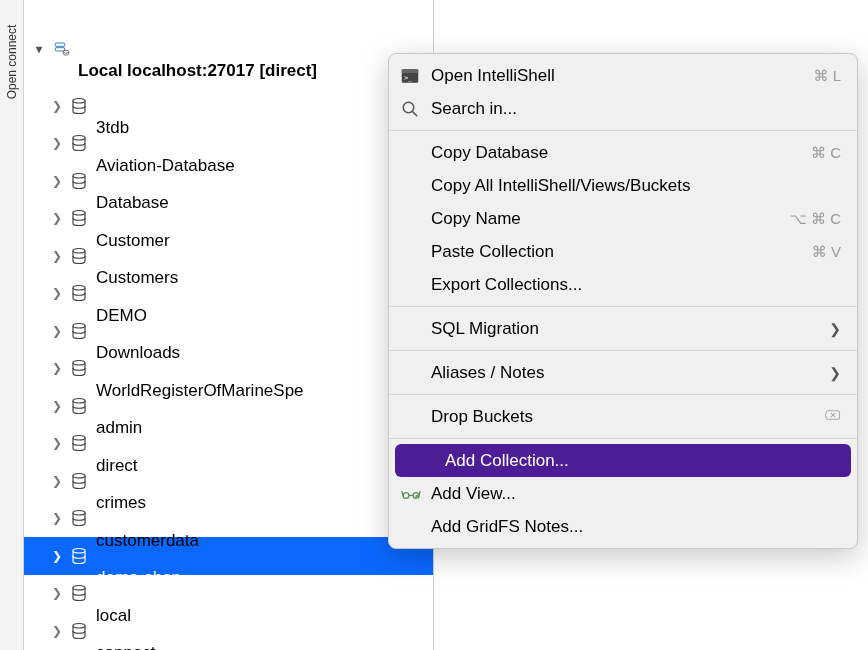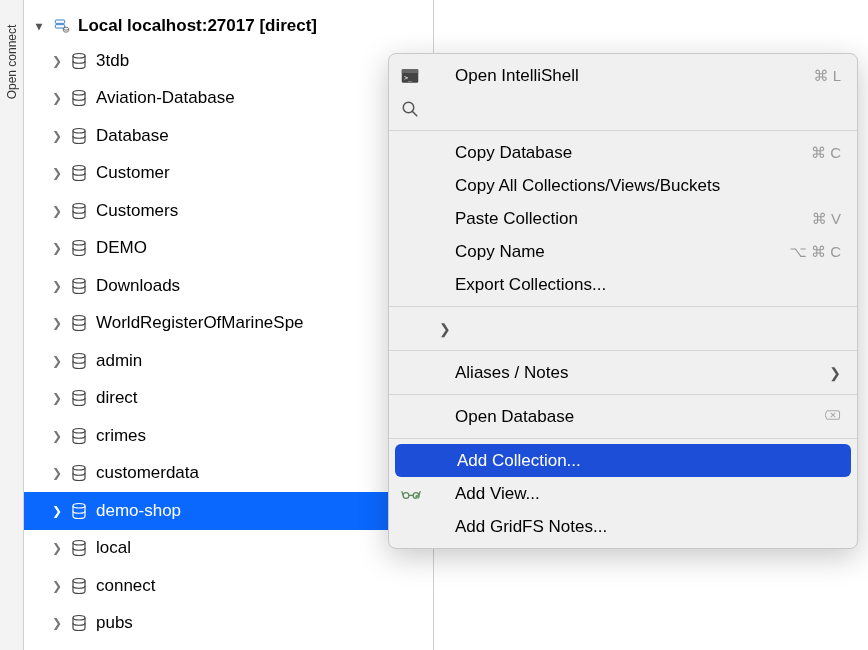--- a/index.html
+++ b/index.html
@@ -76,21 +76,21 @@
     align-items: center;
     justify-content: center;
   }
   .conn-icon {
     width: 20px;
     height: 16px;
     margin-right: 6px;
     color: #3b82c9;
   }
   .db-icon { width: 18px; height: 18px; }
-  .tree-label { white-space: nowrap; overflow: hidden; text-overflow: clip; }
+  .tree-label { white-space: nowrap; overflow: hidden; text-overflow: clip; margin-top: 45px; }
   
   
   .context-menu {
     position: absolute;
     left: 388px;
     top: 53px;
     width: 470px;
     background: #f0f0f0;
     border: 1px solid #c8c8c8;
     border-radius: 8px;
@@ -105,36 +105,36 @@
     font-size: 17px;
     color: #000;
   }
   .menu-item .mi-icon {
     width: 26px;
     display: flex;
     align-items: center;
     justify-content: flex-start;
     margin-right: 4px;
   }
-  .menu-item .mi-label { flex: 1; margin-left: 24px; }
+  .menu-item .mi-label { flex: 1; }
   .menu-item .mi-shortcut {
     color: #9a9a9a;
     font-size: 15px;
   }
   .menu-item .mi-sub {
     color: #555;
     font-size: 14px;
     margin-left: 8px;
   }
   .menu-item.highlight {
-    background: #1d4ed8;
+    background: #4c1d95;
     color: #fff;
     border-radius: 6px;
     margin: 0 6px;
-    padding-left: 8px;
+    padding-left: 20px;
     padding-right: 10px;
   }
   .menu-sep {
     height: 1px;
     background: #d6d6d6;
     margin: 5px 0;
   }
   .indent-no-icon { padding-left: 42px; }
 </style>
 </head>
@@ -352,52 +352,54 @@
         <span class="mi-label">Open IntelliShell</span>
         <span class="mi-shortcut">⌘ L</span>
       </div>
       <div class="menu-item">
         <span class="mi-icon">
           <svg width="18" height="18" viewBox="0 0 24 24">
             <circle cx="10" cy="10" r="7" fill="none" stroke="#555" stroke-width="2"></circle>
             <line x1="15" y1="15" x2="21" y2="21" stroke="#555" stroke-width="2" stroke-linecap="round"></line>
           </svg>
         </span>
+        <span class="mi-label">Search in...</span>
       </div>
       <div class="menu-sep"></div>
       <div class="menu-item indent-no-icon">
         <span class="mi-label">Copy Database</span>
         <span class="mi-shortcut">⌘ C</span>
       </div>
       <div class="menu-item indent-no-icon">
-        <span class="mi-label">Copy All Collections/Views/Buckets</span>
+        <span class="mi-label">Copy All IntelliShell/Views/Buckets</span>
+      </div>
+      <div class="menu-item indent-no-icon">
+        <span class="mi-label">Copy Name</span>
+        <span class="mi-shortcut">⌥ ⌘ C</span>
       </div>
       <div class="menu-item indent-no-icon">
         <span class="mi-label">Paste Collection</span>
         <span class="mi-shortcut">⌘ V</span>
       </div>
       <div class="menu-item indent-no-icon">
-        <span class="mi-label">Copy Name</span>
-        <span class="mi-shortcut">⌥ ⌘ C</span>
-      </div>
-      <div class="menu-item indent-no-icon">
         <span class="mi-label">Export Collections...</span>
       </div>
       <div class="menu-sep"></div>
       <div class="menu-item indent-no-icon">
+        <span class="mi-label">SQL Migration</span>
         <span class="mi-sub">❯</span>
       </div>
       <div class="menu-sep"></div>
       <div class="menu-item indent-no-icon">
         <span class="mi-label">Aliases / Notes</span>
         <span class="mi-sub">❯</span>
       </div>
       <div class="menu-sep"></div>
       <div class="menu-item indent-no-icon">
-        <span class="mi-label">Open Database</span>
+        <span class="mi-label">Drop Buckets</span>
         <span class="mi-shortcut"><svg width="16" height="14" viewBox="0 0 22 16">
             <path d="M3 2 h14 a3 3 0 0 1 3 3 v6 a3 3 0 0 1 -3 3 H3 L0 8 Z" fill="none" stroke="#aaa" stroke-width="1.4"></path>
             <path d="M8 5 l6 6 M14 5 l-6 6" stroke="#aaa" stroke-width="1.4"></path>
           </svg></span>
       </div>
       <div class="menu-sep"></div>
       <div class="menu-item highlight">
         <span class="mi-icon"></span>
         <span class="mi-label">Add Collection...</span>
       </div>

